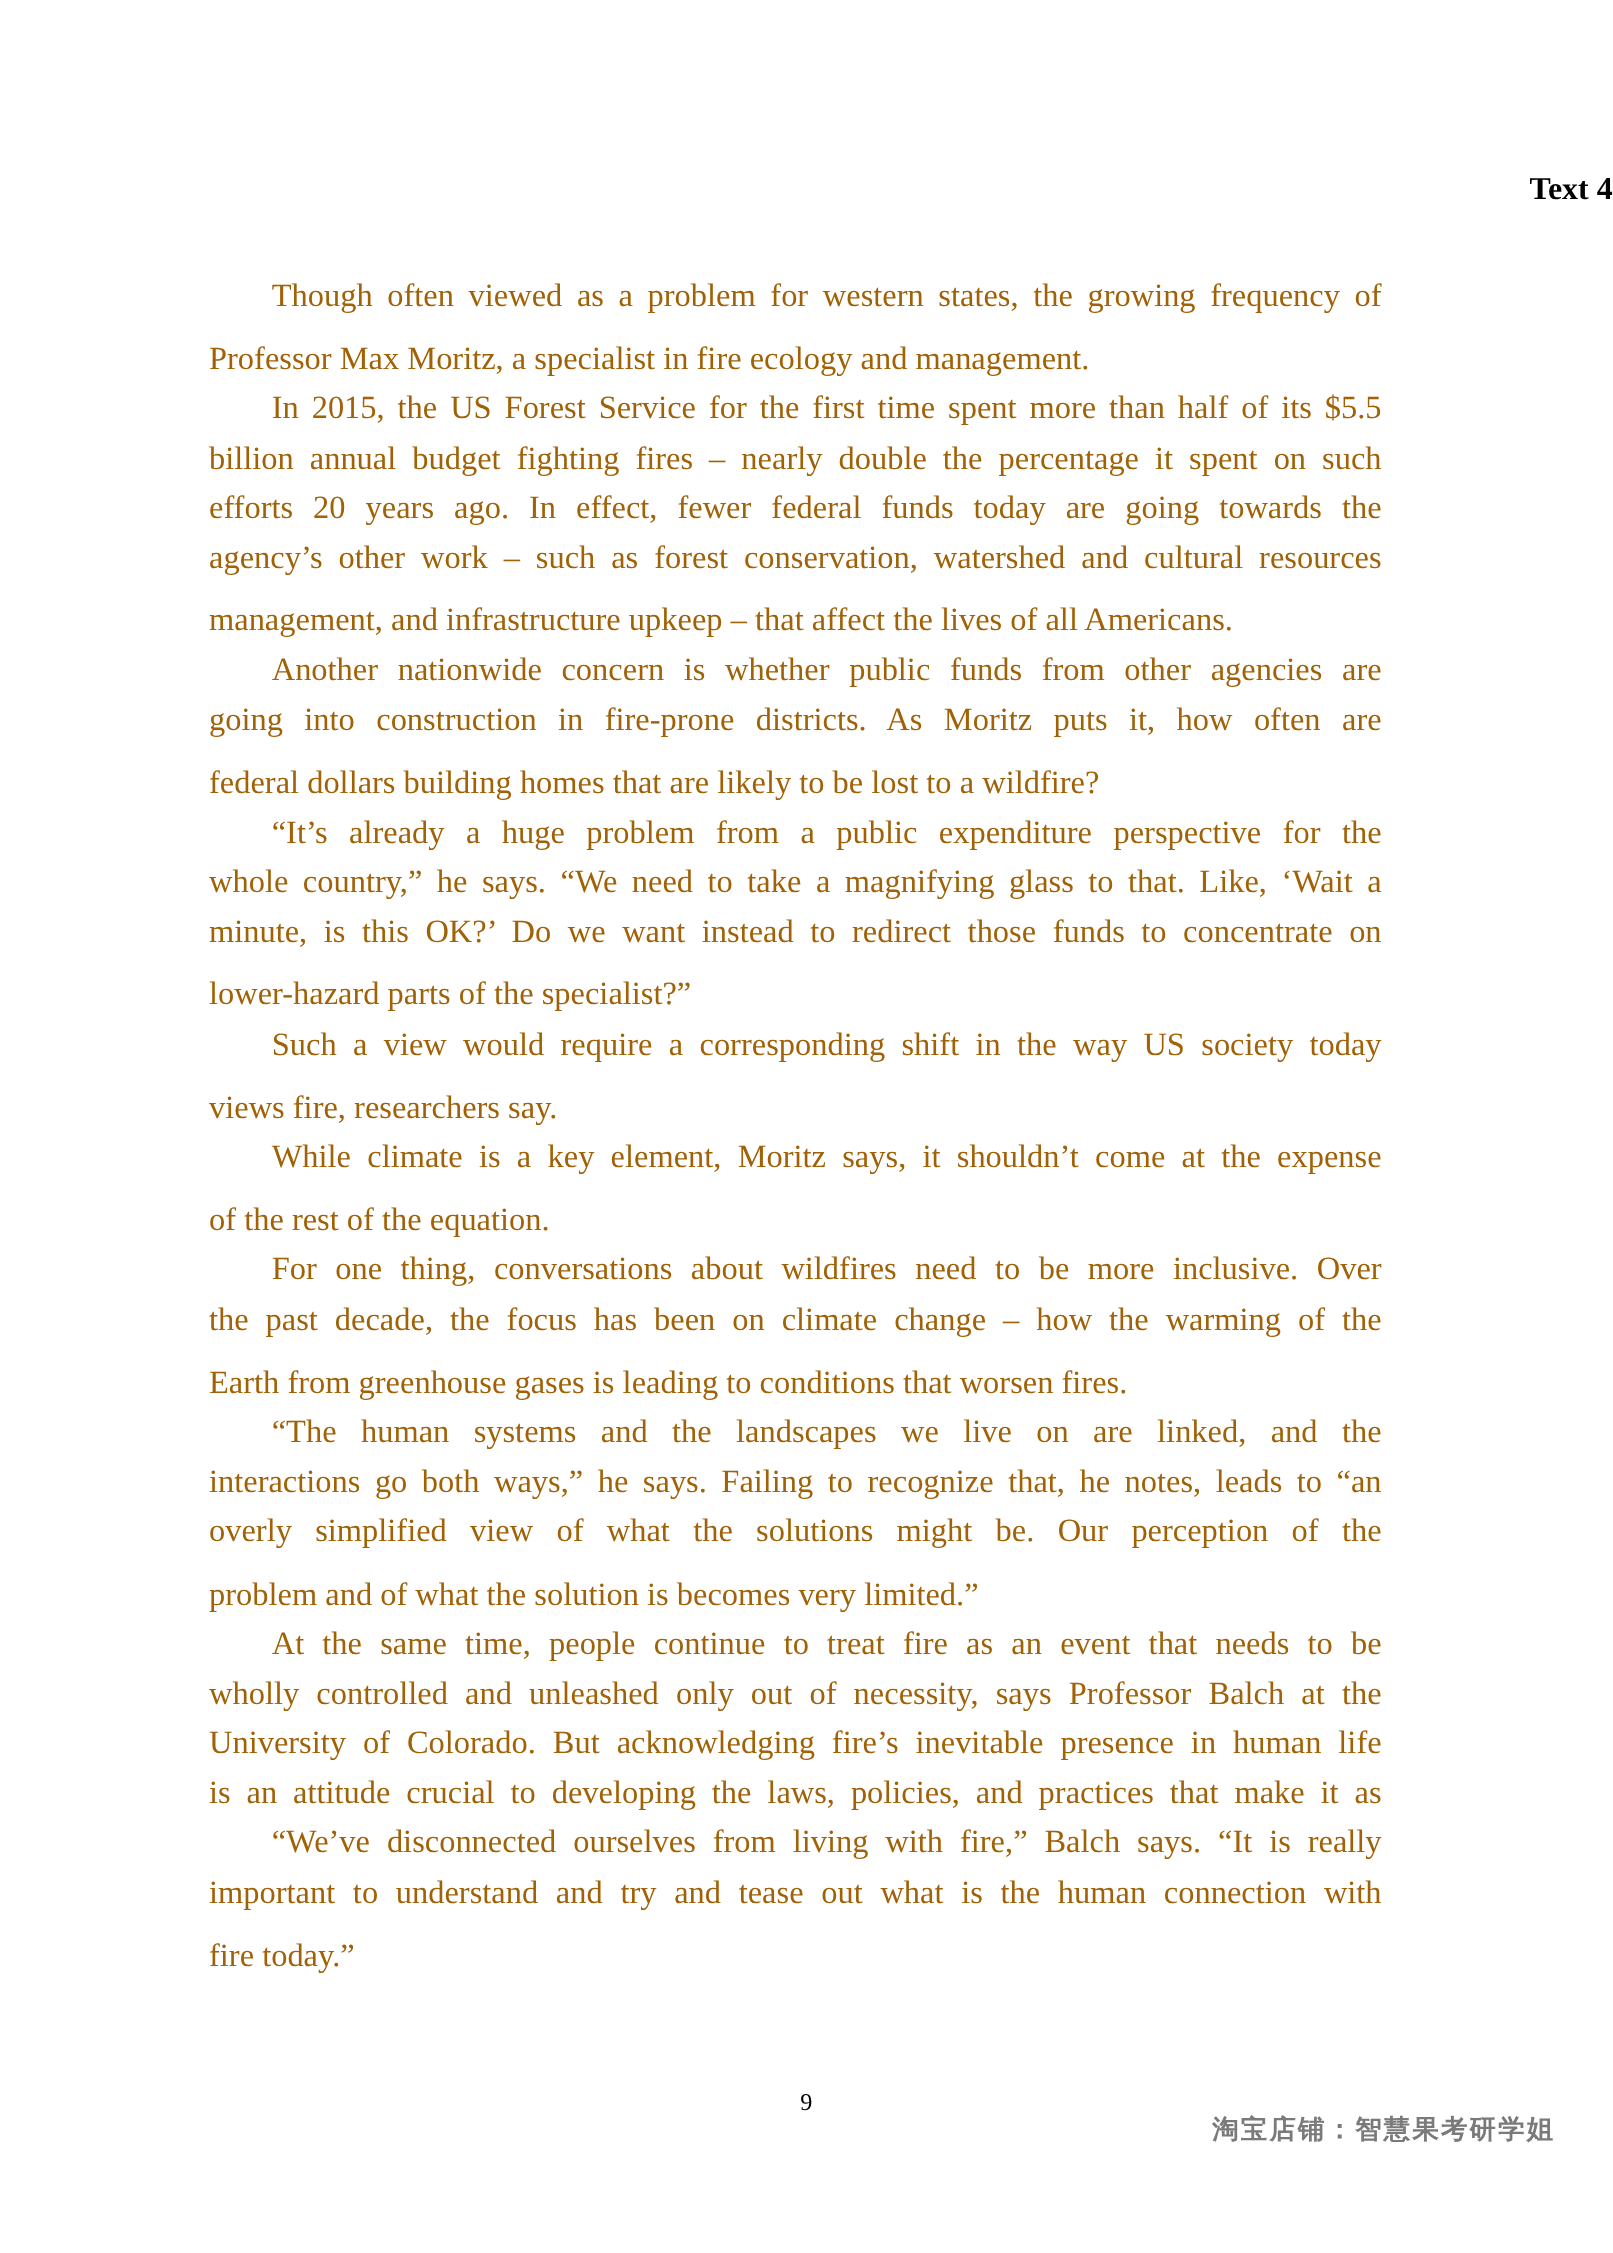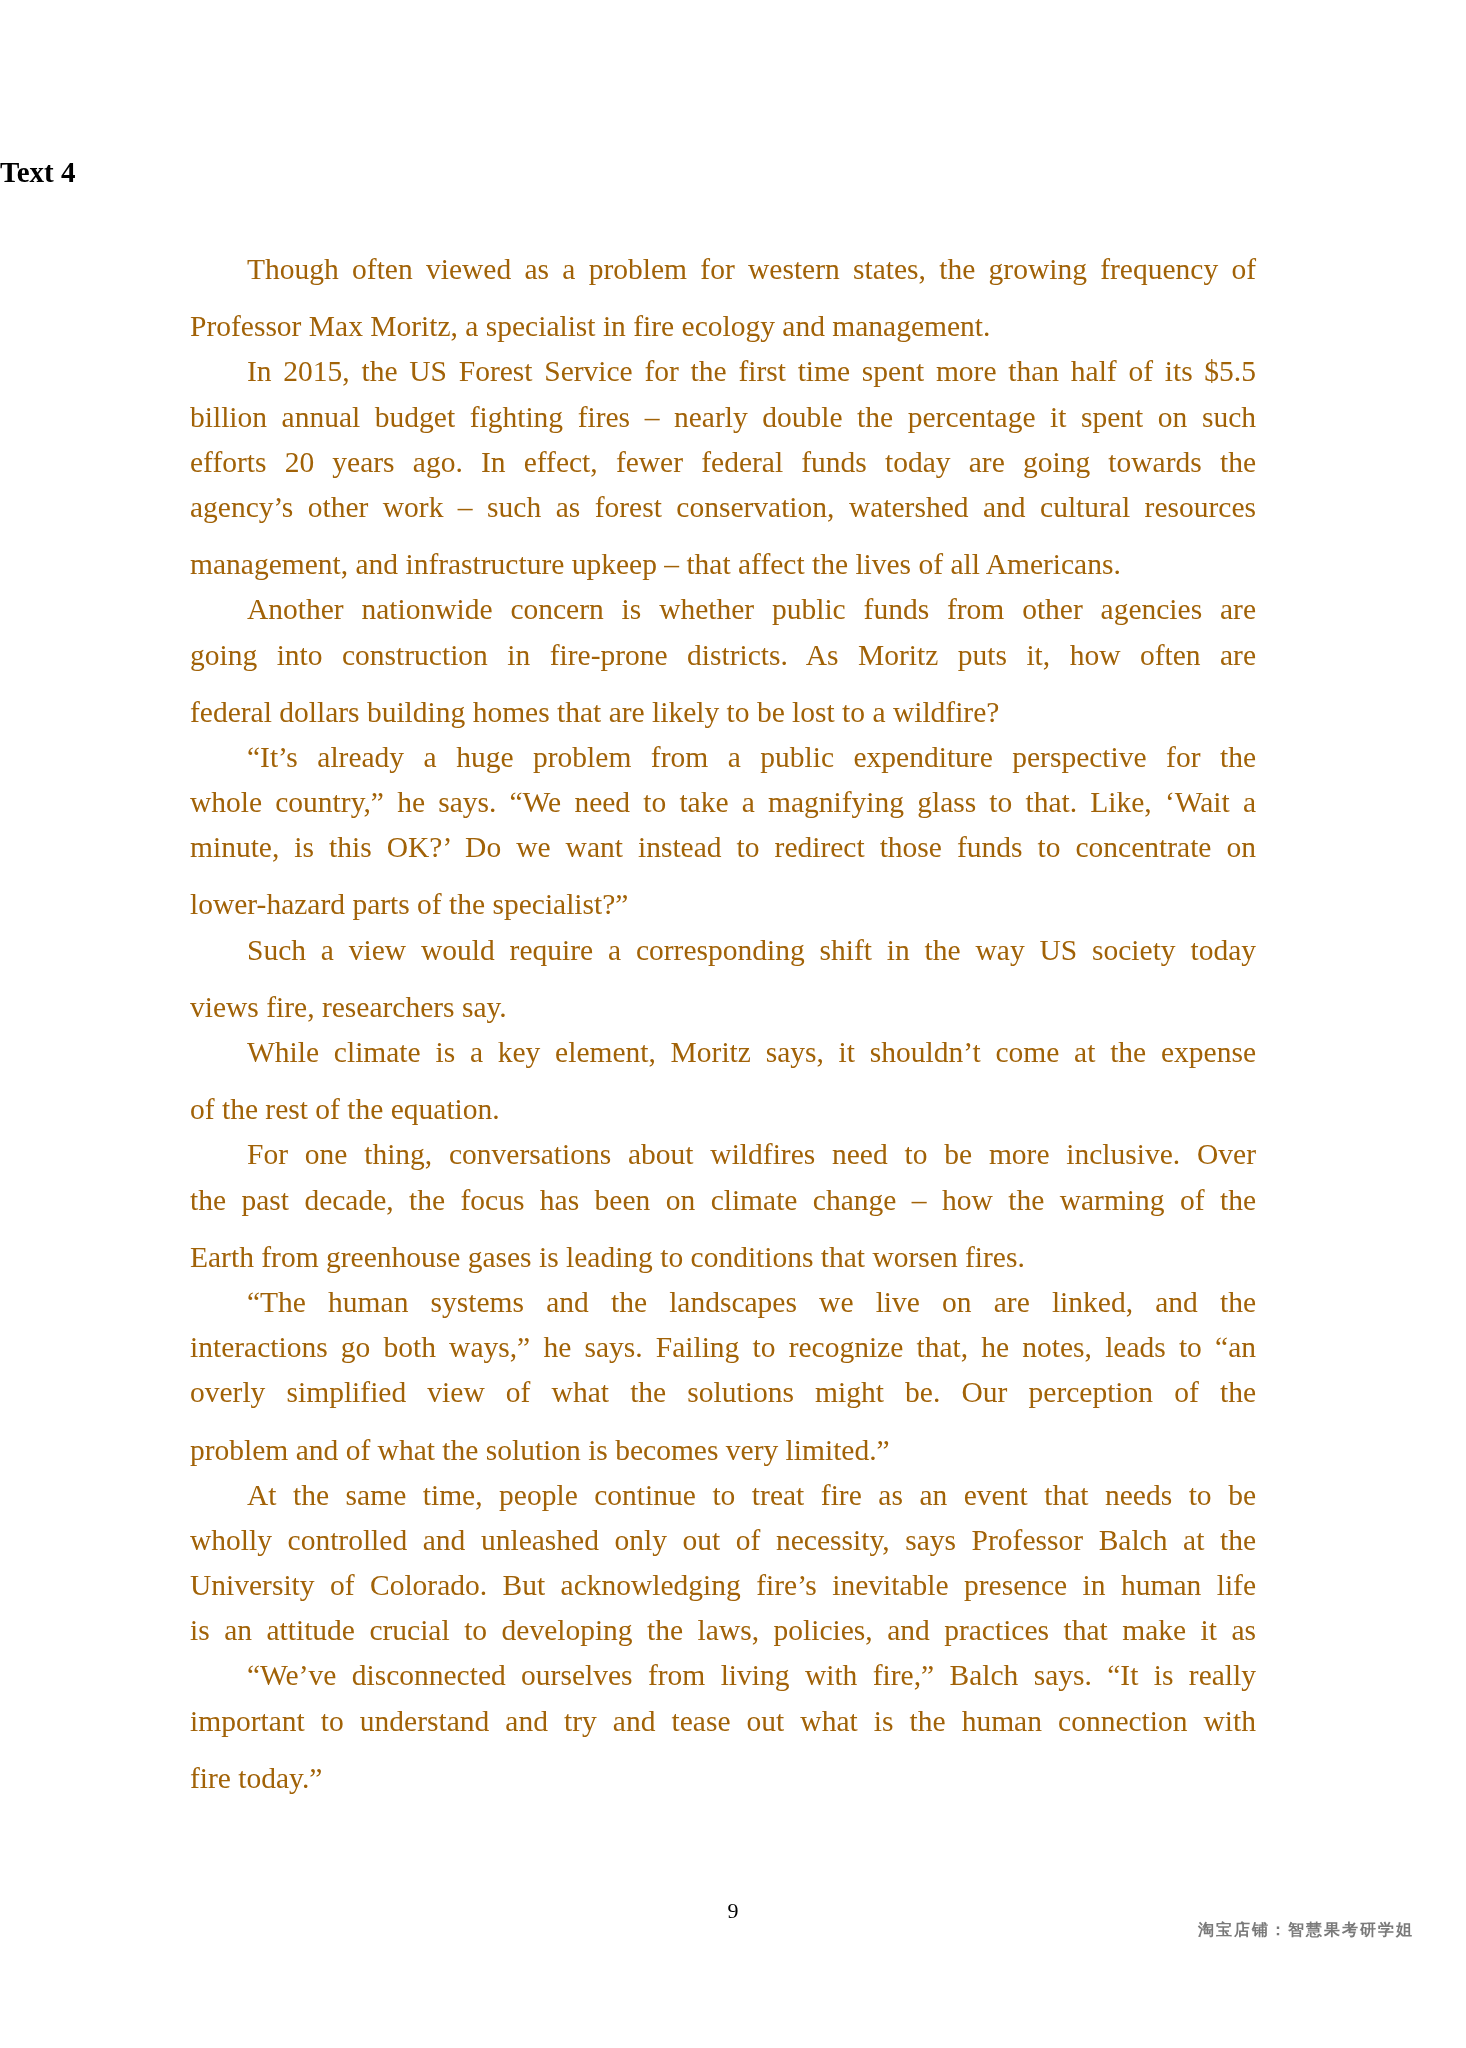--- a/index.html
+++ b/index.html
@@ -1,20 +1,20 @@
 <!DOCTYPE html>
 <html><head>
 <meta charset="utf-8">
 <style>
   html, body { margin: 0; padding: 0; background: #ffffff; }
   body { width: 1466px; height: 2048px; position: relative; overflow: hidden; }
   .page { position: absolute; left: 0; top: 0; width: 1466px; height: 2048px; background: #ffffff; }
   .title {
     position: absolute; left: 0; width: 1466px; top: 152px;
-    text-align: left;
+    text-align: right;
     font-family: "Liberation Serif", serif; font-weight: bold;
     font-size: 29px; color: #000; line-height: 40px; margin: 0;
   }
   .body {
     position: absolute; left: 190px; top: 247px; width: 1066px;
     font-family: "Liberation Serif", serif; font-size: 29.5px; color: #a16207;
   }
   .line {
     height: 45.2px; line-height: 45.2px;
     text-align: justify; text-align-last: justify;
@@ -22,21 +22,21 @@
   }
   .line.indent { padding-left: 57px; }
   .line.last { text-align-last: left; margin-top: 12px; }
   .line span { display: block; width: 100%; white-space: normal; }
   .page-number {
     position: absolute; left: 0; width: 1466px; top: 1898px;
     text-align: center; font-family: "Liberation Serif", serif; font-size: 22px; color: #000;
   }
   .watermark {
     position: absolute; right: 52px; top: 1920px;
-    font-family: "DejaVu Sans", sans-serif; font-size: 16px; font-weight: bold; color: #7a7a7a;
+    font-family: "DejaVu Sans", sans-serif; font-size: 24px; font-weight: bold; color: #7a7a7a;
     letter-spacing: 2px;
   }
 </style>
 </head>
 <body>
 
 <div class="page">
   <h1 class="title">Text 4</h1>
 
   <div class="body" id="body">

